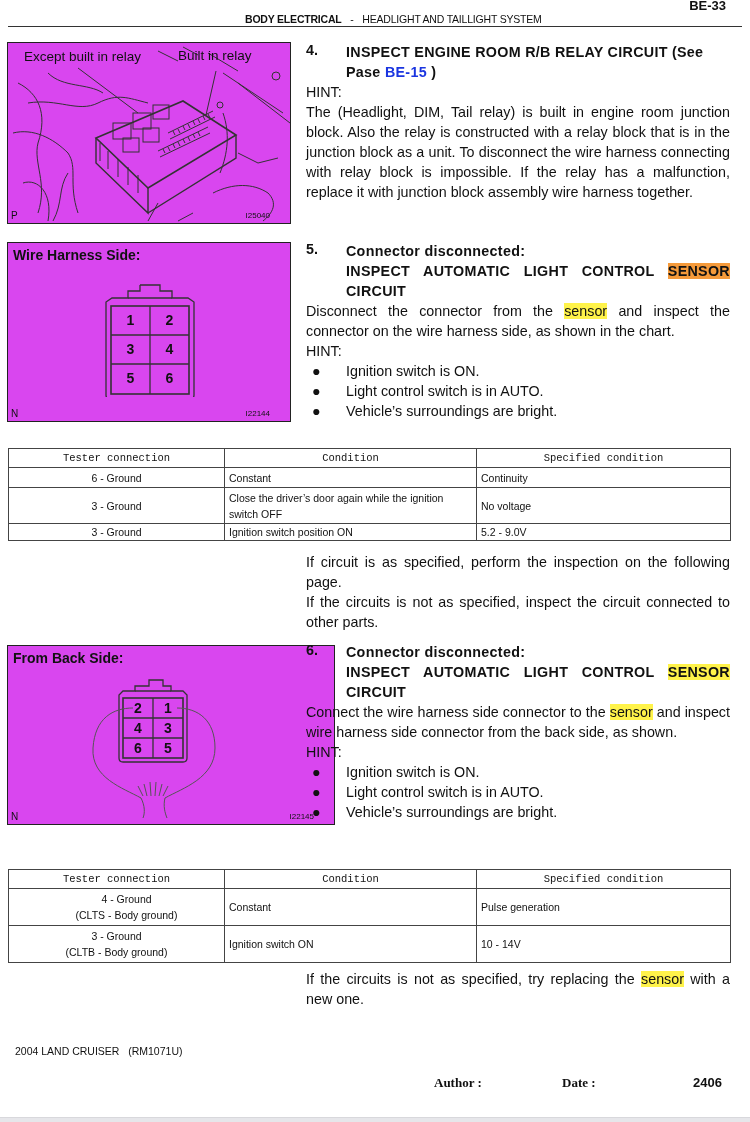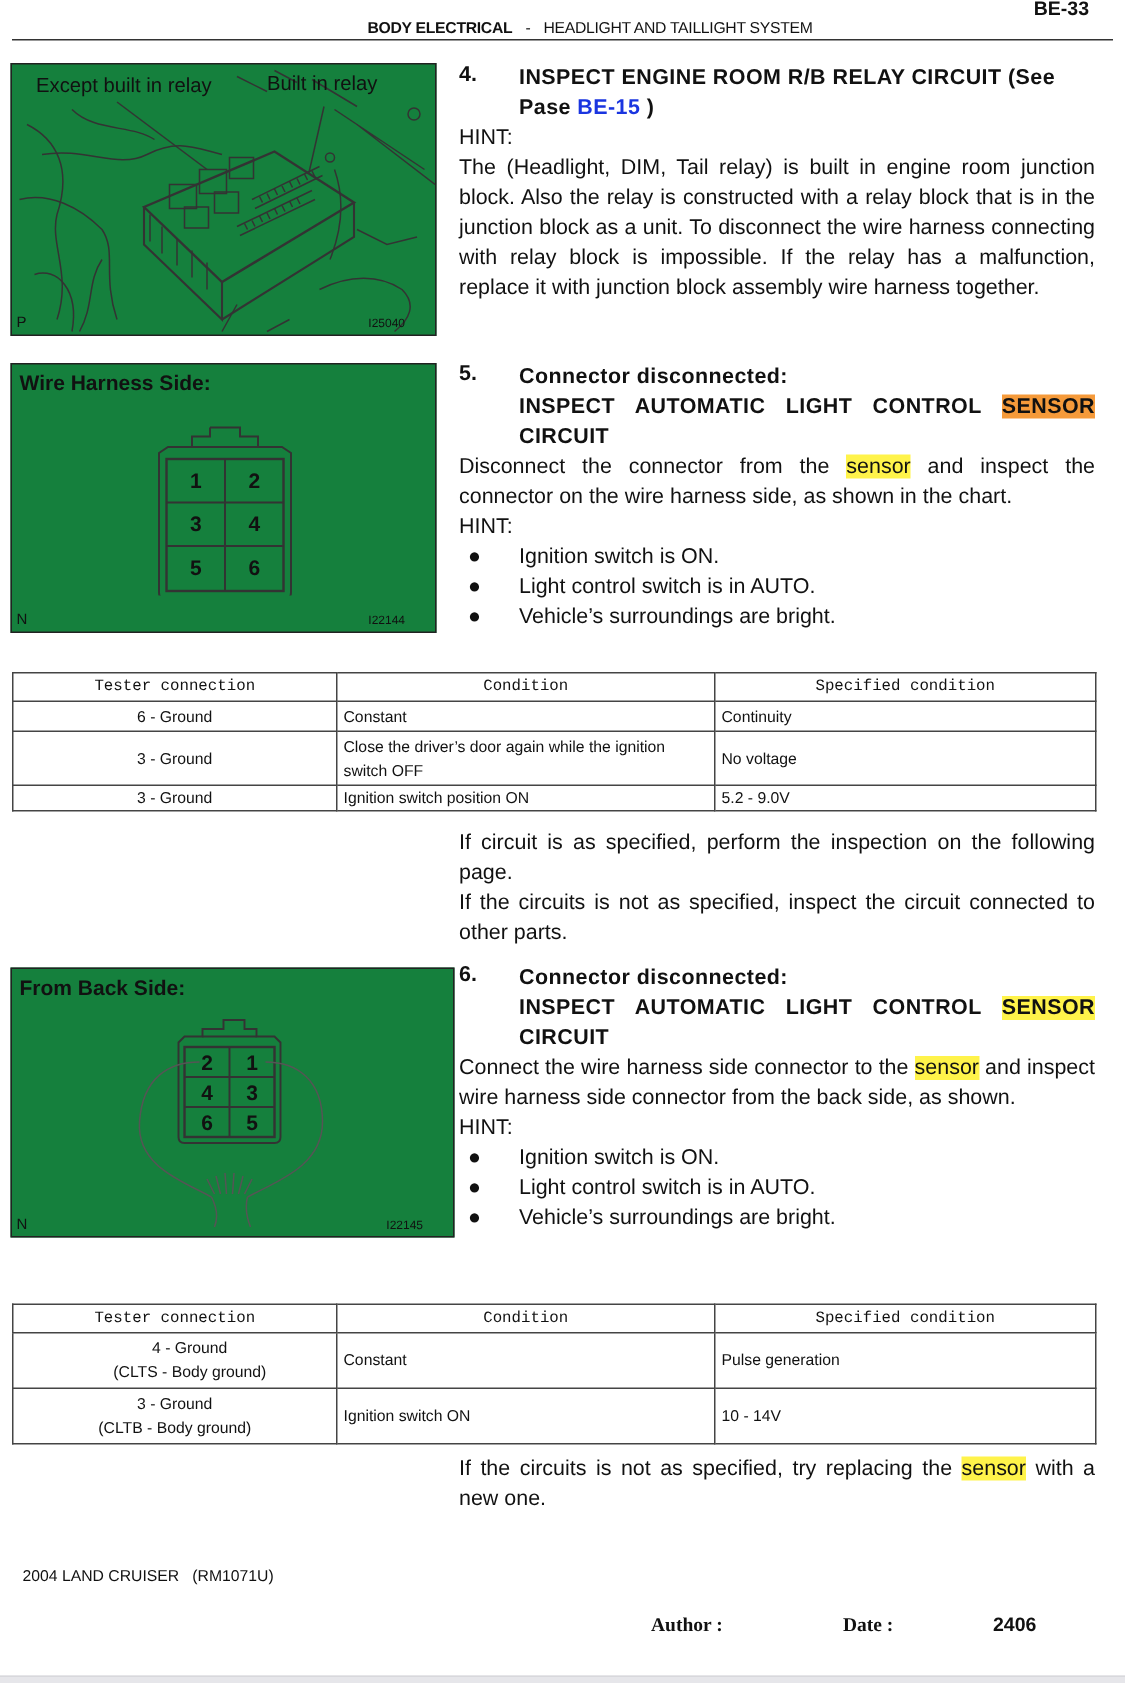--- a/index.html
+++ b/index.html
@@ -2,21 +2,21 @@
 <html><head>
 <meta charset="utf-8">
 <style>
   html, body { margin:0; padding:0; }
   body { width:750px; height:1122px; background:#ffffff; position:relative; overflow:hidden; font-family:"Liberation Sans", sans-serif; color:#111; }
   .abs { position:absolute; }
   .page-num { right:24px; top:-2px; font-weight:bold; font-size:13px; }
   .header-line { left:8px; right:8px; top:26px; border-top:1.5px solid #333; }
   .header-title { left:245px; top:13px; font-size:10.5px; letter-spacing:-0.2px; }
   .header-title b { font-weight:bold; }
-  .figure { border:1.3px solid #222; background:#15803d; box-sizing:border-box; }
+  .figure { border:1.3px solid #222; background:#d946ef; box-sizing:border-box; }
   .fig-label { font-size:14px; font-weight:bold; }
   .fig-code { font-size:8px; position:absolute; right:20px; bottom:3px; }
   .fig-letter { font-size:10px; position:absolute; left:3px; bottom:2px; }
   .body-text { font-size:14.3px; line-height:20px; text-align:justify; }
   .step-num { font-weight:bold; font-size:14.3px; }
   .step-title { font-weight:bold; font-size:14.3px; line-height:20px; letter-spacing:0.3px; }
   .link { color:#1a35e0; }
   .hl-y { background:#fff34a; }
   .hl-o { background:#f59a3a; }
   .bullet-row { display:flex; font-size:14.3px; line-height:20px; }
@@ -171,21 +171,21 @@
     <td>5.2 - 9.0V</td>
   </tr>
 </tbody>
   </table>
 
 <div class="abs" style="left:306px; top:552px; width:424px;">
   <div class="body-text">If circuit is as specified, perform the inspection on the following page.</div>
   <div class="body-text">If the circuits is not as specified, inspect the circuit connected to other parts.</div>
 </div>
 
-<div class="abs figure" style="left:7px; top:645px; width:296px; height:180px;">
+<div class="abs figure" style="left:7px; top:645px; width:328px; height:180px;">
   <div class="abs fig-label" style="left:5px; top:4px;">From Back Side:</div>
   <svg width="160" height="140" style="position:absolute; left:75px; top:32px;" viewBox="0 0 160 140">
     <g fill="none" stroke="#333" stroke-width="1.3">
       <path d="M66 2 L80 2 L80 8 L88 8 L88 13 L100 13 L104 17 L104 80 Q104 84 100 84 L40 84 Q36 84 36 80 L36 17 L40 13 L52 13 L52 8 L66 8 Z"></path>
       <path d="M52 13 L88 13"></path>
       <rect x="40" y="20" width="60" height="60" stroke-width="1.6"></rect>
       <line x1="70" y1="20" x2="70" y2="80"></line>
       <line x1="40" y1="40" x2="100" y2="40"></line>
       <line x1="40" y1="60" x2="100" y2="60"></line>
     </g>
@@ -264,14 +264,14 @@
 </tbody>
   </table>
 
 <div class="abs body-text" style="left:306px; top:969px; width:424px;">
   <span>If the circuits is not as specified, try replacing the </span><span class="hl-y">sensor</span><span> with a new one.</span>
 </div>
 
 <div class="abs footer-left" style="white-space:pre;">2004 LAND CRUISER   (RM1071U)</div>
 <div class="abs footer-serif" style="left:424px; top:1075px;margin-left:10px;">Author :</div>
 <div class="abs footer-serif" style="left:562px; top:1075px;">Date :</div>
-<div class="abs" style="left:662px; top:1075px; font-weight:bold; font-size:13px;">2406</div>
+<div class="abs" style="left:693px; top:1075px; font-weight:bold; font-size:13px;">2406</div>
 <div class="abs bottom-bar"></div>
 
 </body></html>

